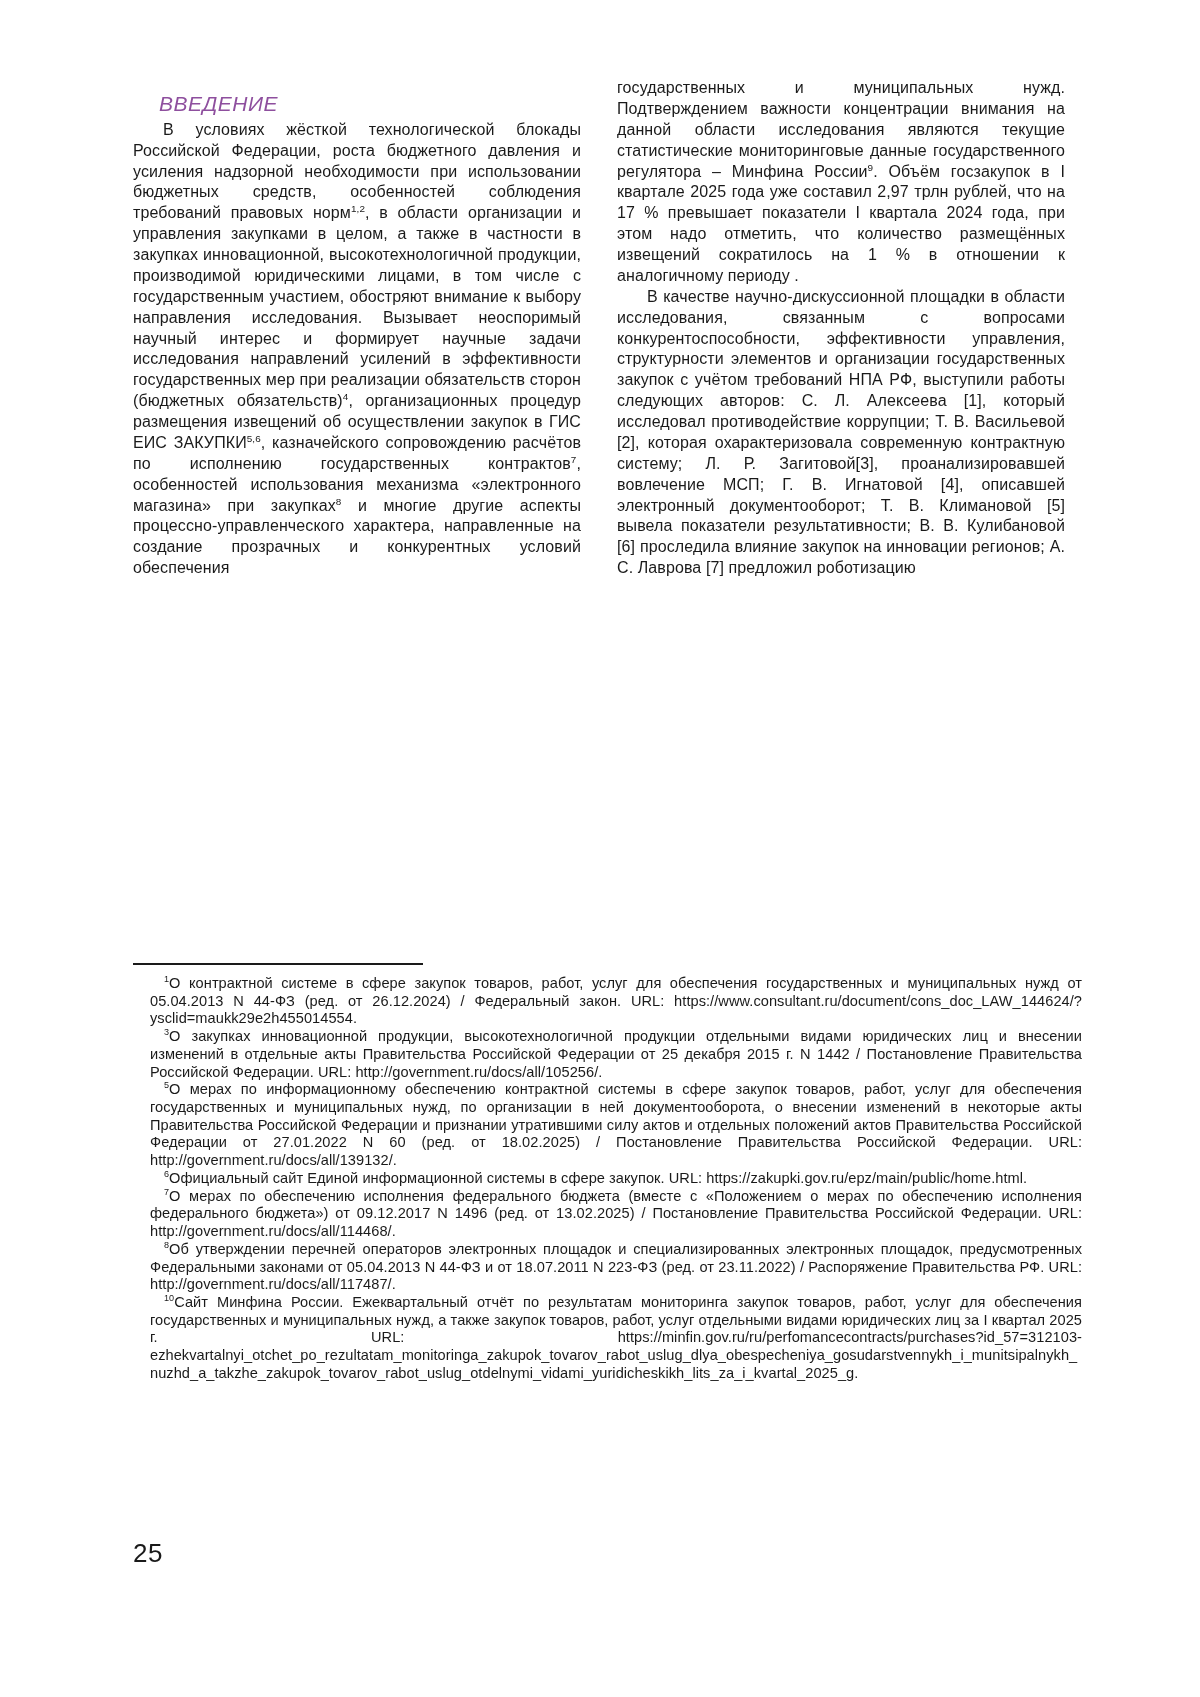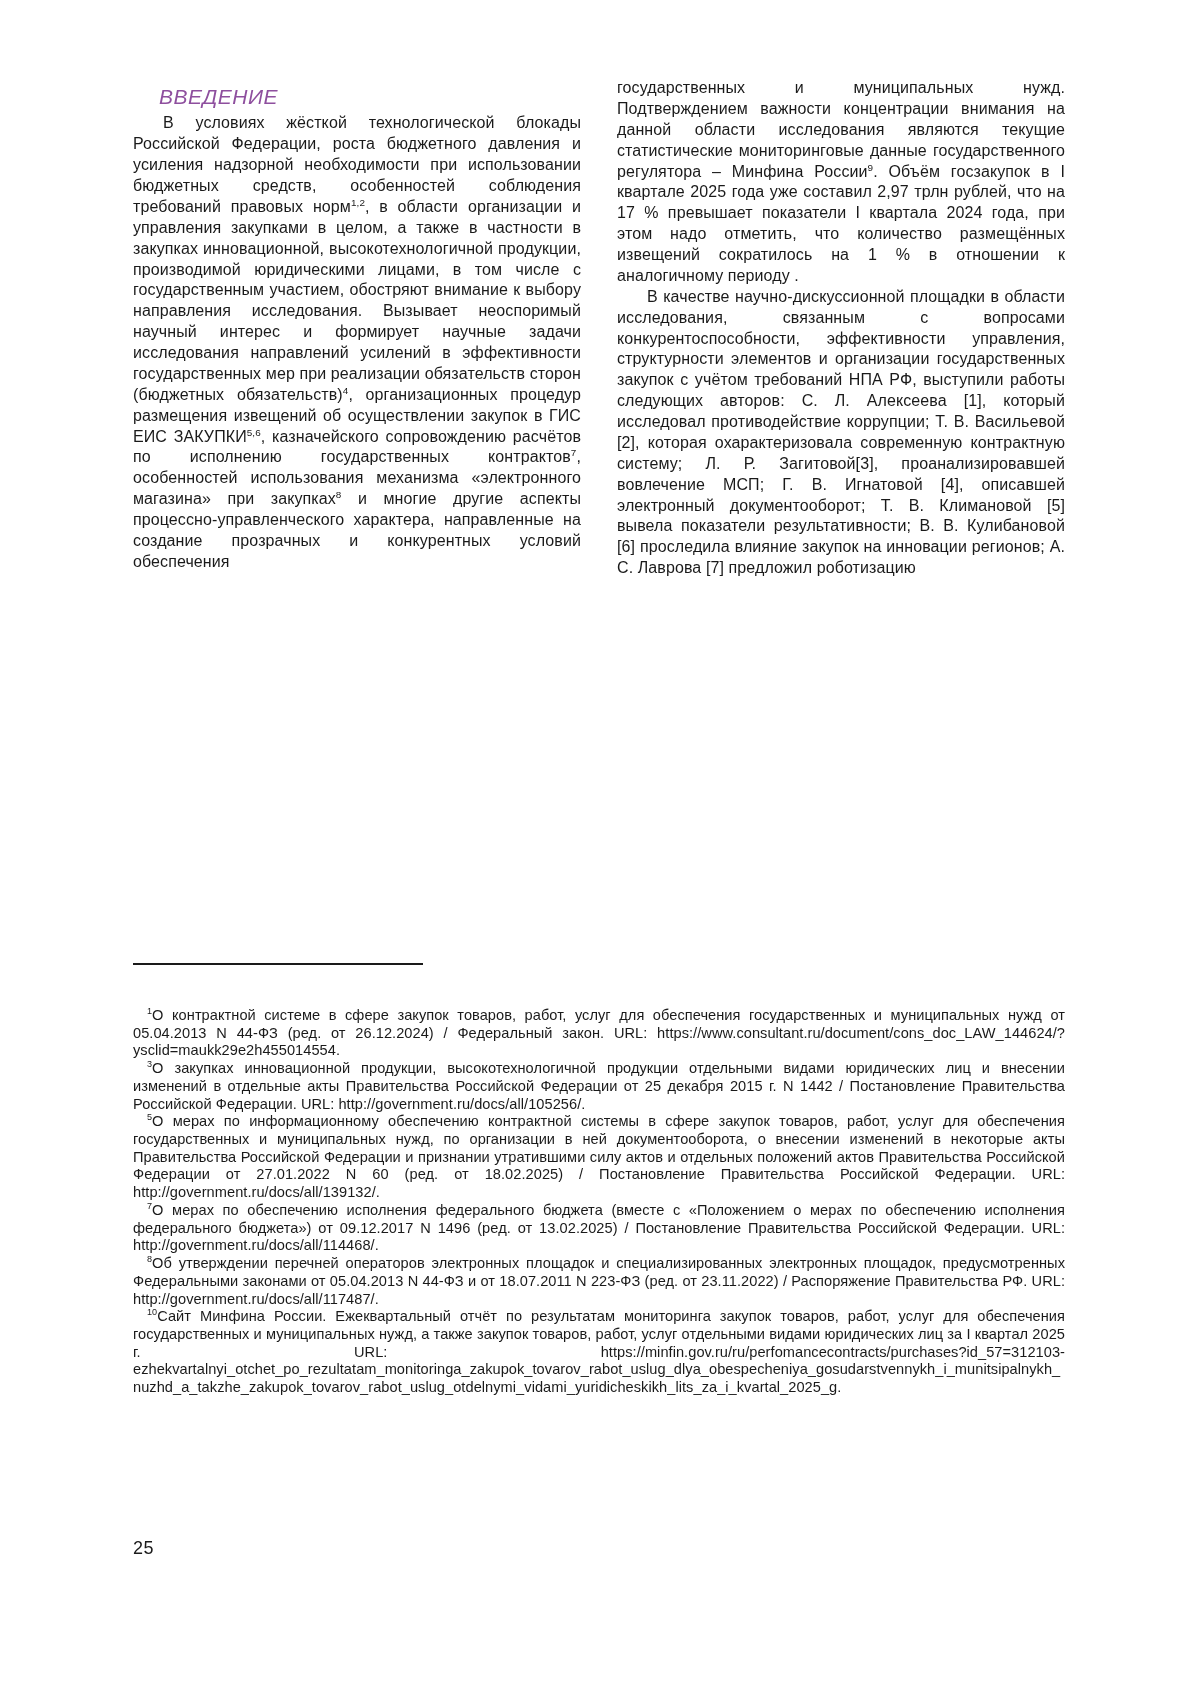--- a/index.html
+++ b/index.html
@@ -19,21 +19,21 @@
     position: absolute;
     left: 0; top: 0;
     width: 1200px;
     height: 1697px;
     box-sizing: border-box;
     padding: 78px 133px 0 133px;
   }
   .columns {
     display: flex;
     gap: 36px;
-    align-items: center;
+    align-items: flex-end;
   }
   .col {
     width: 448px;
   }
   .section-title {
     font-style: italic;
     font-size: 21px;
     color: #8e4f9e;
     letter-spacing: 0.5px;
     margin: 0 0 4px 26px;
@@ -59,42 +59,41 @@
   .rule {
     position: absolute;
     left: 133px;
     top: 963px;
     width: 290px;
     height: 2px;
     background: #1a1a1a;
   }
   .notes {
     position: absolute;
-    left: 133px;
+    left: 150px;
     top: 975px;
     width: 932px;
-    margin-top: 32px;
   }
   .note {
     font-size: 14.6px;
     line-height: 1.215;
     text-align: justify;
     text-justify: inter-word;
     margin: 0;
     letter-spacing: 0.05px;
     word-break: break-word;
   }
   .note.first-indent {
     text-indent: 14px;
   }
   .folio {
     position: absolute;
     left: 133px;
     top: 1538px;
-    font-size: 18px;
+    font-size: 26px;
     color: #1a1a1a;
     letter-spacing: 0.5px;
   }
 </style>
 </head>
 <body>
 
 <div class="page">
 
   <div class="columns">
@@ -110,20 +109,21 @@
     </div>
 
   </div>
 
   <div class="rule"></div>
 
   <div class="notes">
     <p class="note first-indent"><sup>1</sup><span>О контрактной системе в сфере закупок товаров, работ, услуг для обеспечения государственных и муниципальных нужд от 05.04.2013 N 44-ФЗ (ред. от 26.12.2024) / Федеральный закон. URL: https://www.consultant.ru/document/cons_doc_LAW_144624/?ysclid=maukk29e2h455014554.</span></p>
     <p class="note first-indent"><sup>3</sup><span>О закупках инновационной продукции, высокотехнологичной продукции отдельными видами юридических лиц и внесении изменений в отдельные акты Правительства Российской Федерации от 25 декабря 2015 г. N 1442 / Постановление Правительства Российской Федерации. URL: http://government.ru/docs/all/105256/.</span></p>
     <p class="note first-indent"><sup>5</sup><span>О мерах по информационному обеспечению контрактной системы в сфере закупок товаров, работ, услуг для обеспечения государственных и муниципальных нужд, по организации в ней документооборота, о внесении изменений в некоторые акты Правительства Российской Федерации и признании утратившими силу актов и отдельных положений актов Правительства Российской Федерации от 27.01.2022 N 60 (ред. от 18.02.2025) / Постановление Правительства Российской Федерации. URL: http://government.ru/docs/all/139132/.</span></p>
+    <p class="note first-indent"><sup>6</sup><span>Официальный сайт Единой информационной системы в сфере закупок. URL: https://zakupki.gov.ru/epz/main/public/home.html.</span></p>
     <p class="note first-indent"><sup>7</sup><span>О мерах по обеспечению исполнения федерального бюджета (вместе с «Положением о мерах по обеспечению исполнения федерального бюджета») от 09.12.2017 N 1496 (ред. от 13.02.2025) / Постановление Правительства Российской Федерации. URL: http://government.ru/docs/all/114468/.</span></p>
     <p class="note first-indent"><sup>8</sup><span>Об утверждении перечней операторов электронных площадок и специализированных электронных площадок, предусмотренных Федеральными законами от 05.04.2013 N 44-ФЗ и от 18.07.2011 N 223-ФЗ (ред. от 23.11.2022) / Распоряжение Правительства РФ. URL: http://government.ru/docs/all/117487/.</span></p>
     <p class="note first-indent"><sup>10</sup><span>Сайт Минфина России. Ежеквартальный отчёт по результатам мониторинга закупок товаров, работ, услуг для обеспечения государственных и муниципальных нужд, а также закупок товаров, работ, услуг отдельными видами юридических лиц за I квартал 2025 г. URL: https://minfin.gov.ru/ru/perfomancecontracts/purchases?id_57=312103-ezhekvartalnyi_otchet_po_rezultatam_monitoringa_zakupok_tovarov_rabot_uslug_dlya_obespecheniya_gosudarstvennykh_i_munitsipalnykh_nuzhd_a_takzhe_zakupok_tovarov_rabot_uslug_otdelnymi_vidami_yuridicheskikh_lits_za_i_kvartal_2025_g.</span></p>
   </div>
 
   <div class="folio">25</div>
 
 </div>
 
 </body></html>

